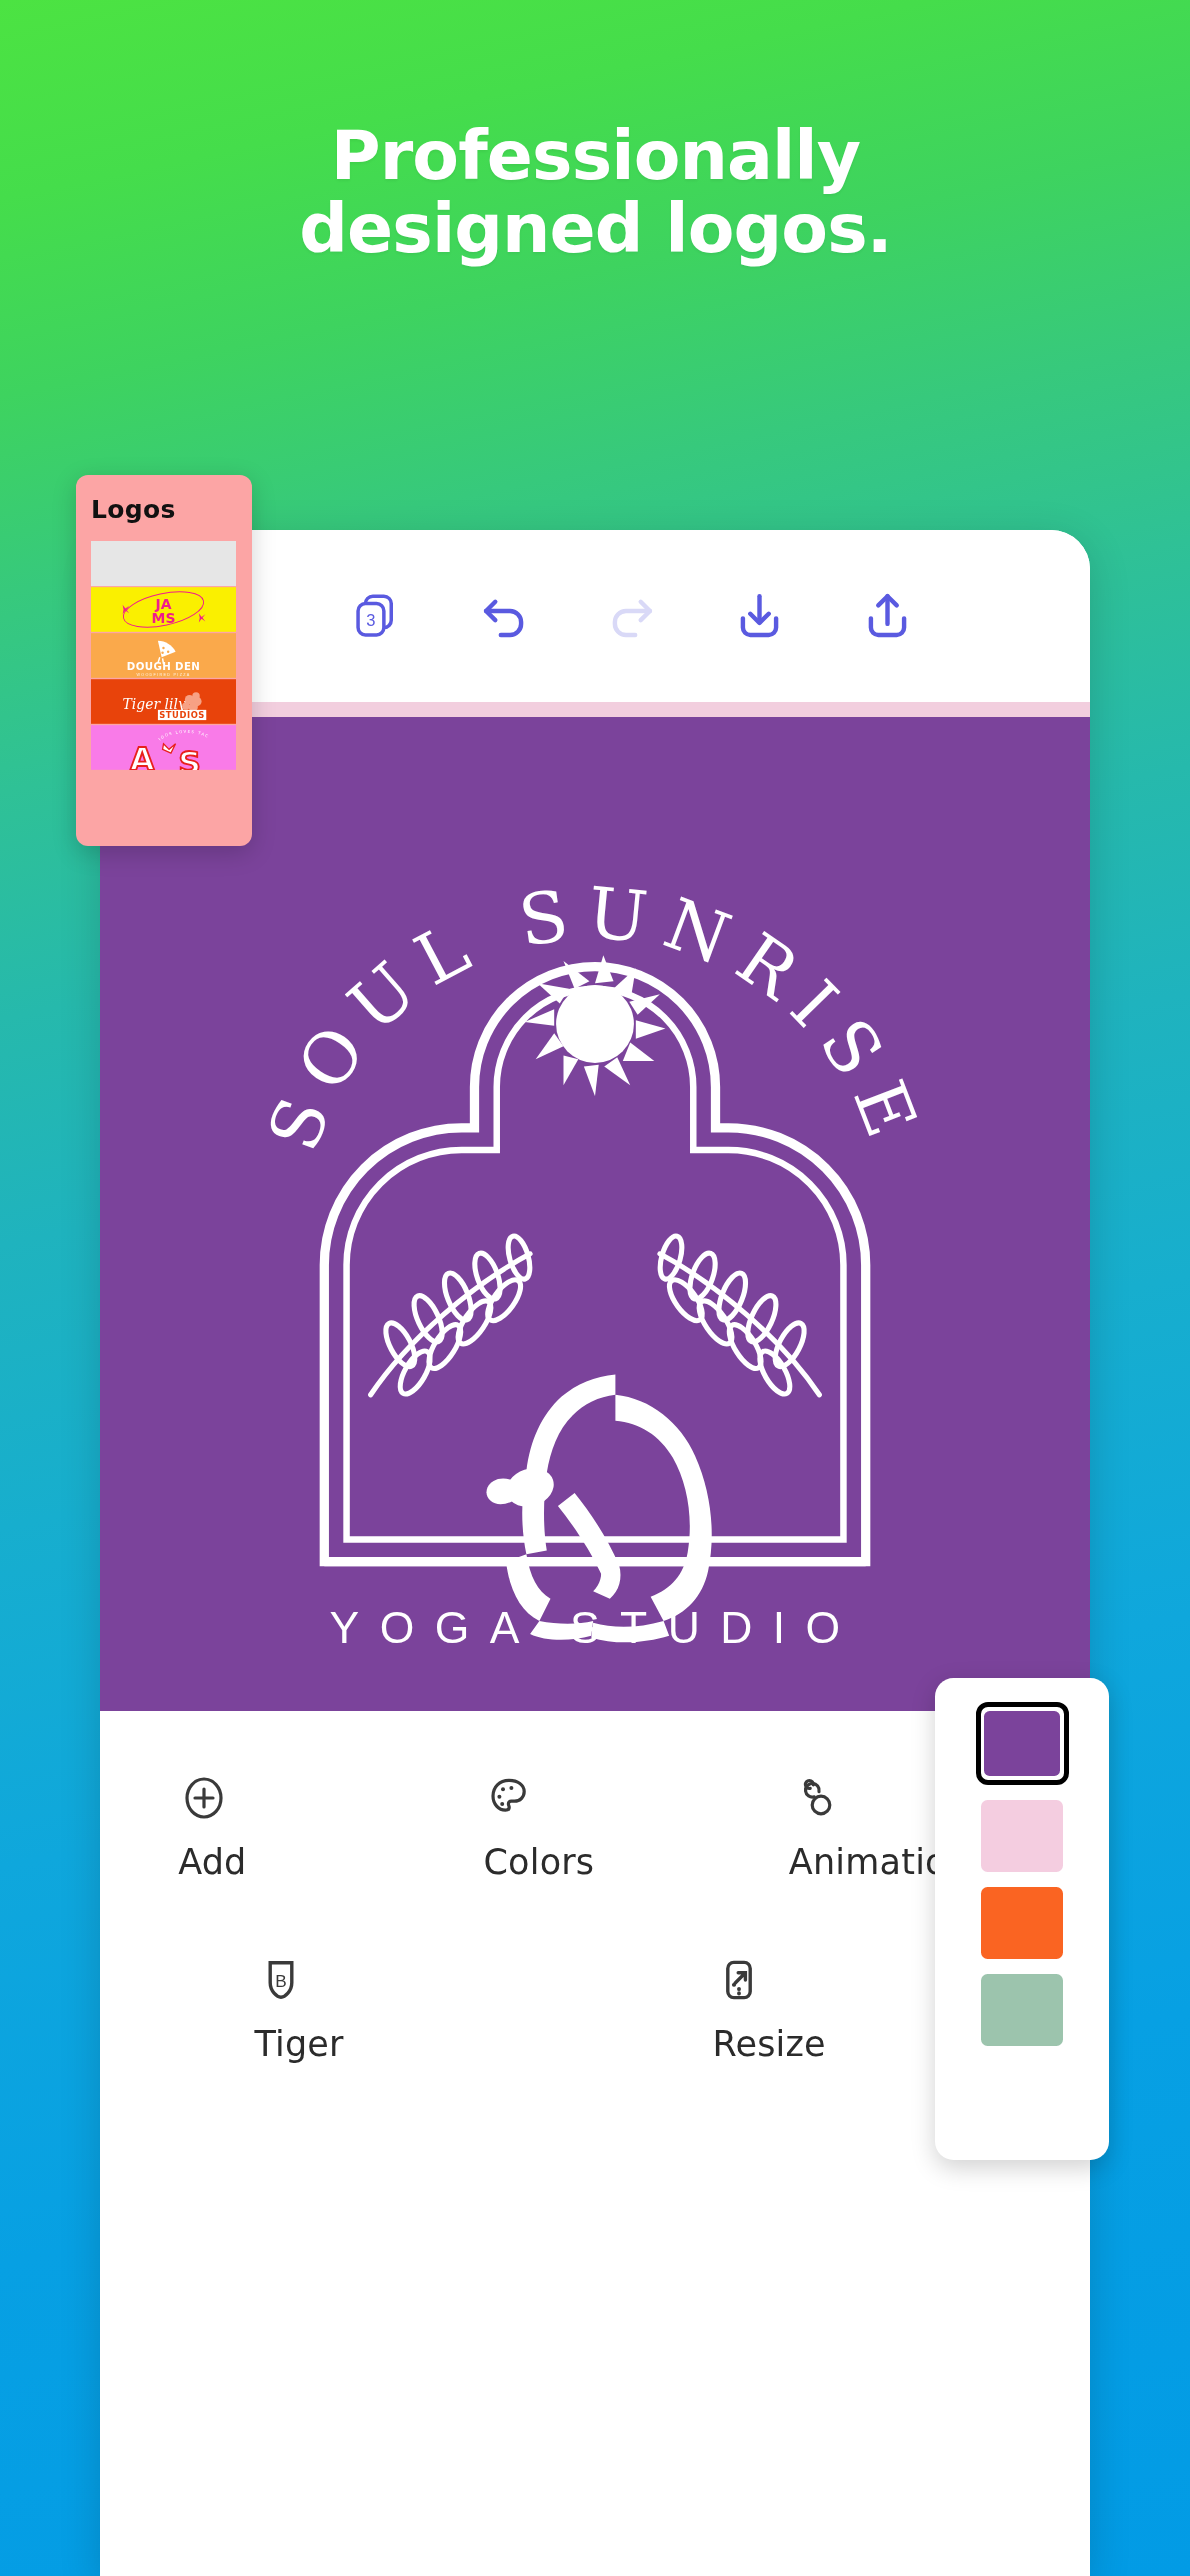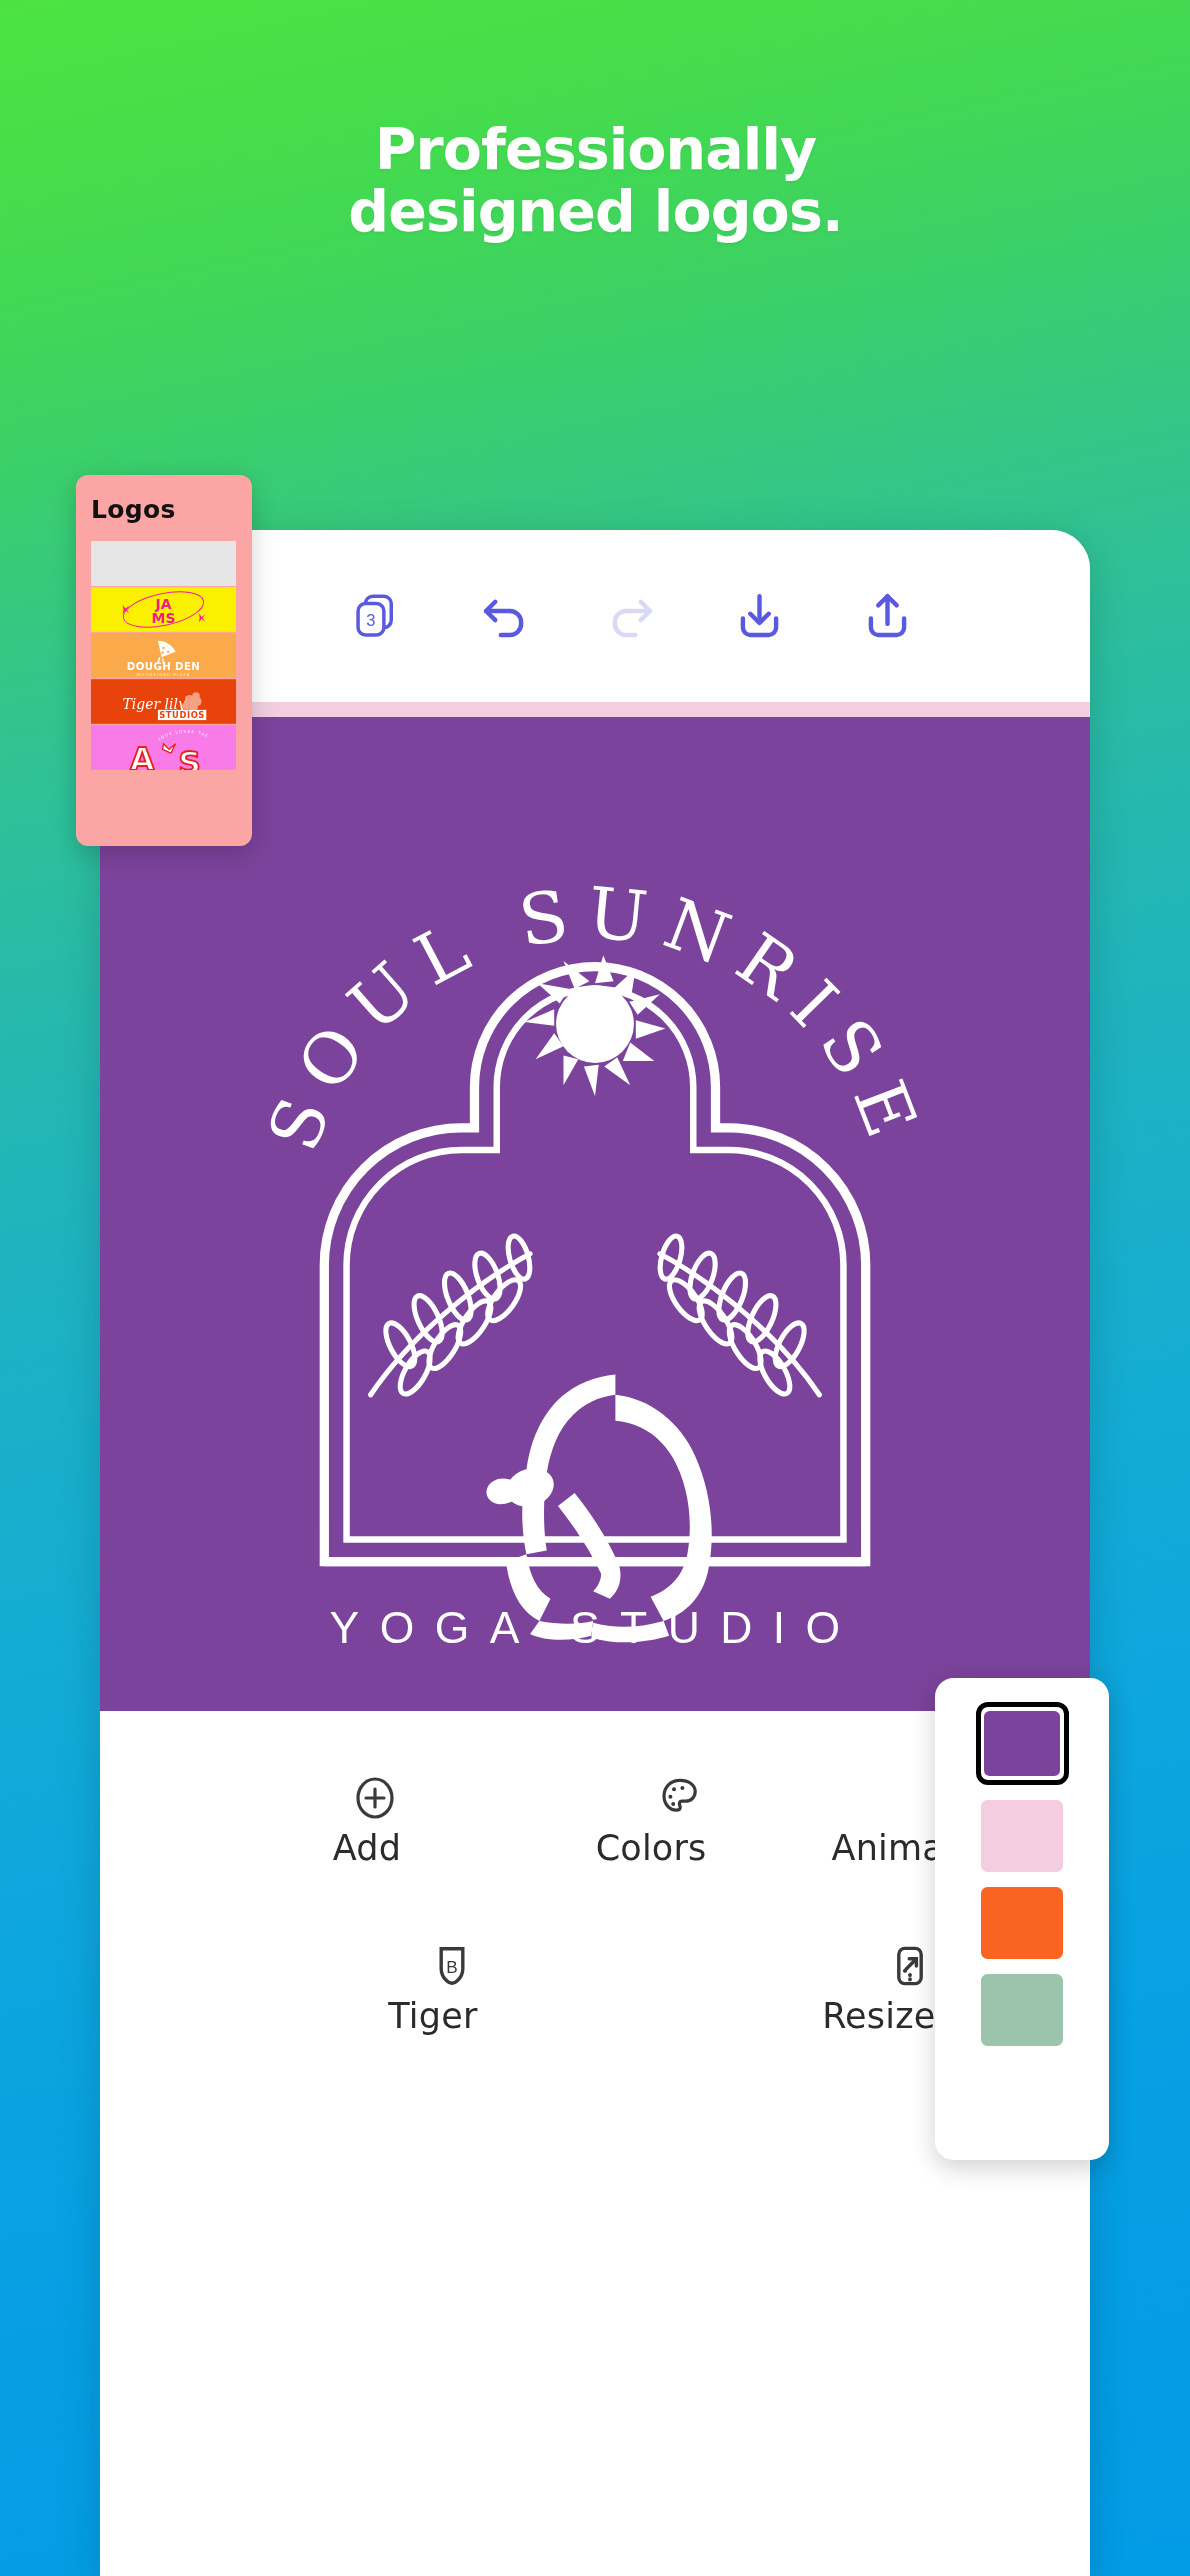--- a/index.html
+++ b/index.html
@@ -23,21 +23,21 @@
   }
 
   
   .headline {
     position:absolute;
     top:119px; left:0; right:0;
     text-align:center;
     color:#ffffff;
     font-family:"DejaVu Sans", sans-serif;
     font-weight:bold;
-    font-size:57px;
+    font-size:68px;
     line-height:1.08;
     letter-spacing:-0.9px;
     text-shadow:0 1.9px 2.8px rgba(0,0,0,.05);
   }
   .headline .l2 { display:block; }
 
   
   .app-window {
     position:absolute;
     left:100px; top:530px;
@@ -99,22 +99,22 @@
     display:flex;
     justify-content:space-around;
     align-items:flex-start;
     margin-bottom:72px;
     padding:0 37px;
   }
   .tool {
     width:223px;
     display:flex;
     flex-direction:column;
-    align-items:flex-end;
-    gap:4px;
+    align-items:flex-start;
+    gap:18px;
   }
   .tool-icon { width:52px; height:52px; display:flex; align-items:center; justify-content:center; }
   .tool-icon svg { display:block; }
   .tool-label {
     font-size:35px;
     color:#2b2b2b;
     font-family:"DejaVu Sans", sans-serif;
     letter-spacing:0.2px;
   }
 

